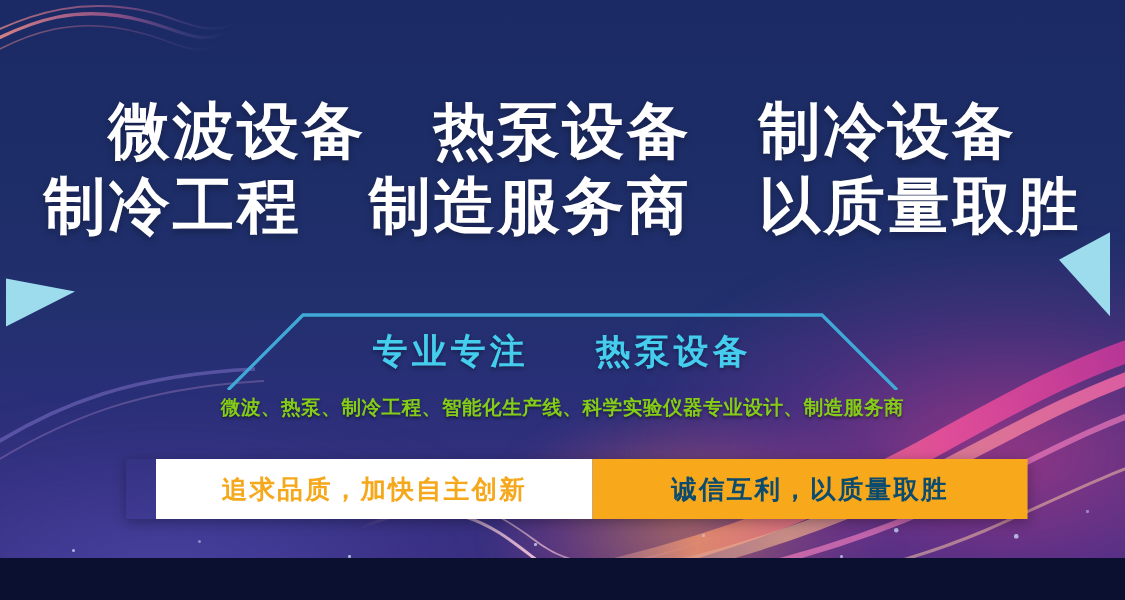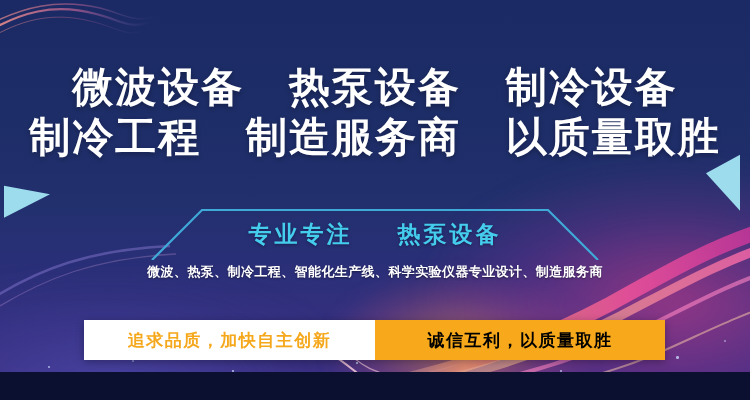--- a/index.html
+++ b/index.html
@@ -130,36 +130,37 @@
   .subtitle .gap2 { display: inline-block; width: 26px; }
 
   .desc-wrap {
     position: absolute;
     left: 0; right: 0;
     top: 263px;
     text-align: center;
     z-index: 6;
   }
   .desc {
-    color: #ffffff;
+    color: #84cc16;
     font-size: 13px;
     font-weight: bold;
     letter-spacing: .4px;
     white-space: nowrap;
     text-shadow: 0 1px 2px rgba(0,0,0,0.45);
   }
 
   
   .slogan-bar {
     position: absolute;
-    left: 84px; top: 320px;
+    left: 84px; top: 306px;
     width: 581px; height: 40px;
     display: flex;
     z-index: 7;
     box-shadow: 0 2px 8px rgba(0,0,0,0.30);
+    padding-left: 20px;
   }
   .slogan-left {
     flex: 0 0 291px;
     background: #ffffff;
     display: flex;
     align-items: center;
     justify-content: center;
   }
   .slogan-left .txt {
     color: #f5a81c;
@@ -169,21 +170,21 @@
     white-space: nowrap;
   }
   .slogan-right {
     flex: 1 1 auto;
     background: #f7a91b;
     display: flex;
     align-items: center;
     justify-content: center;
   }
   .slogan-right .txt {
-    color: #000000;
+    color: #0c4a6e;
     font-size: 17px;
     font-weight: bold;
     letter-spacing: 1.5px;
     white-space: nowrap;
   }
 </style>
 </head>
 <body>
 
 <div id="banner">

